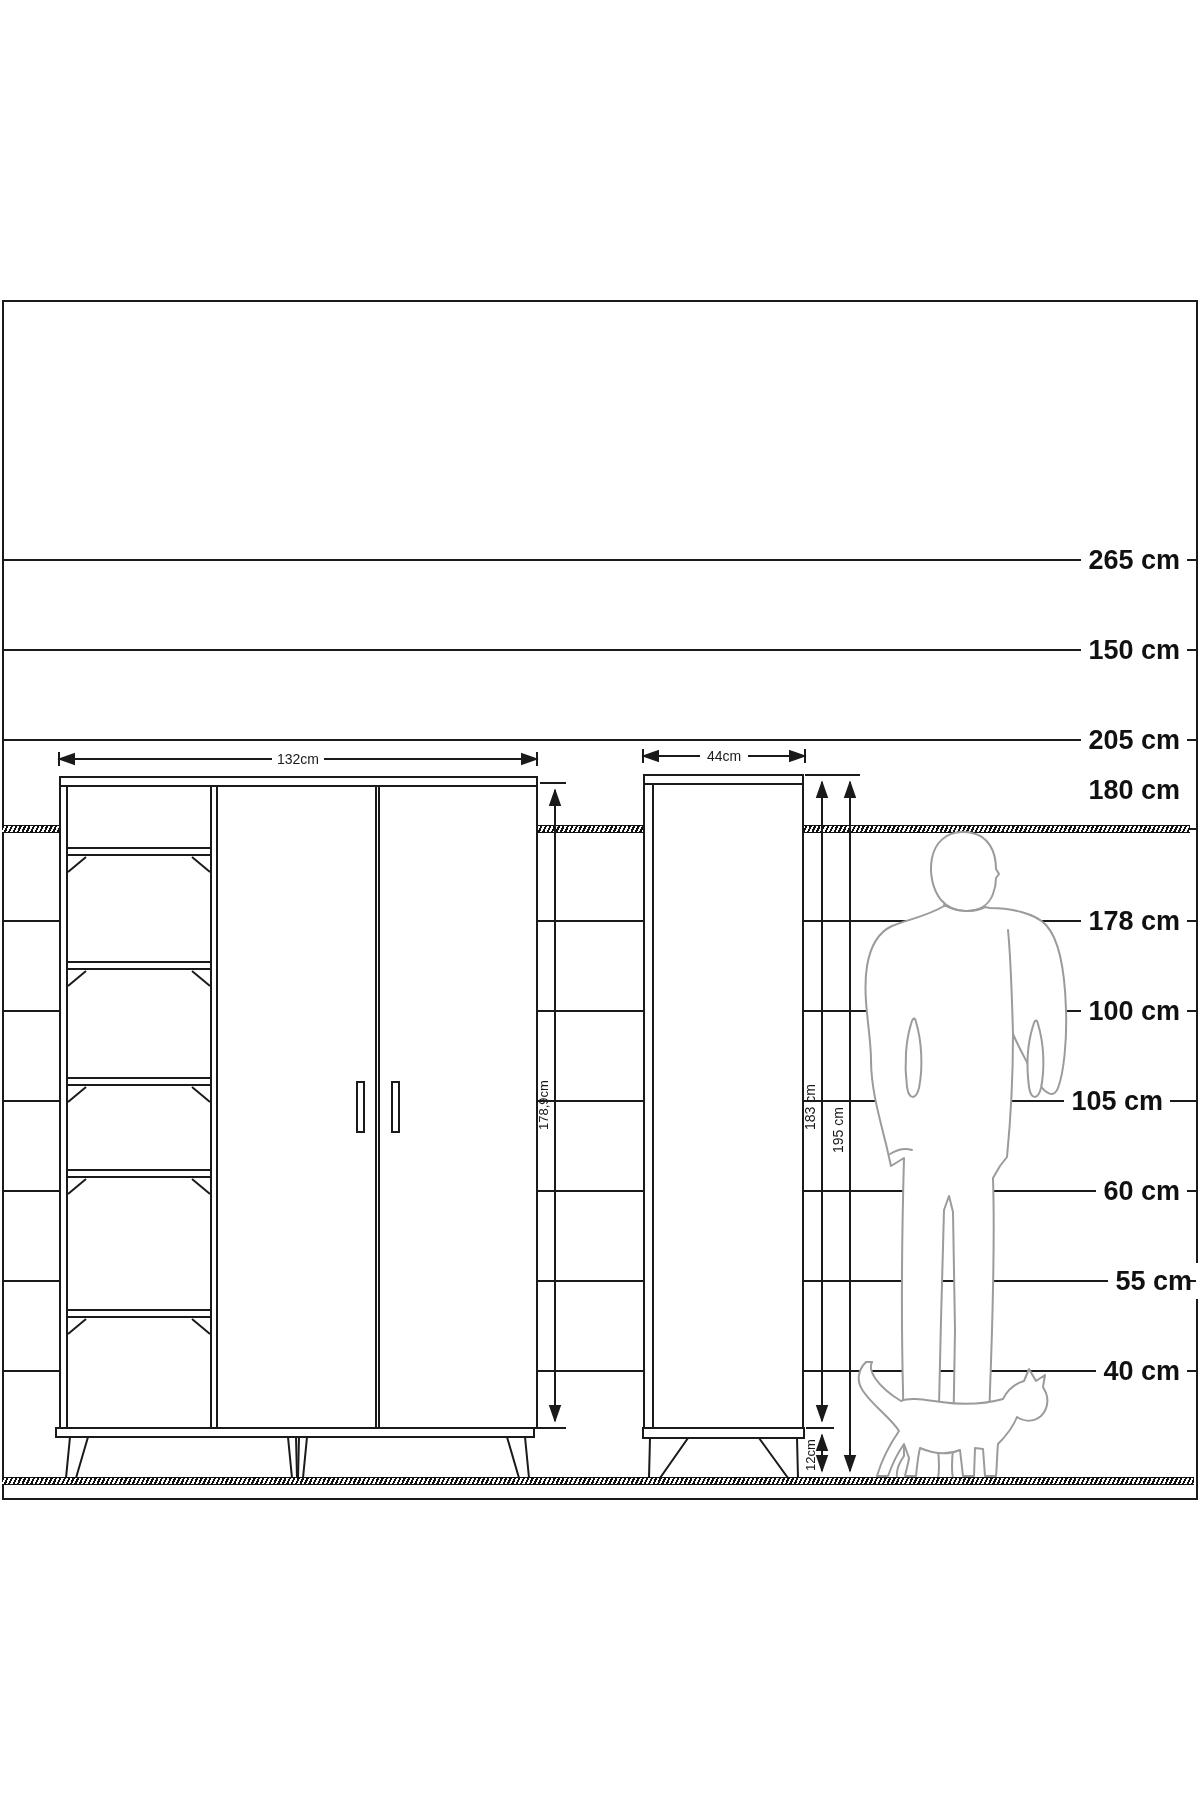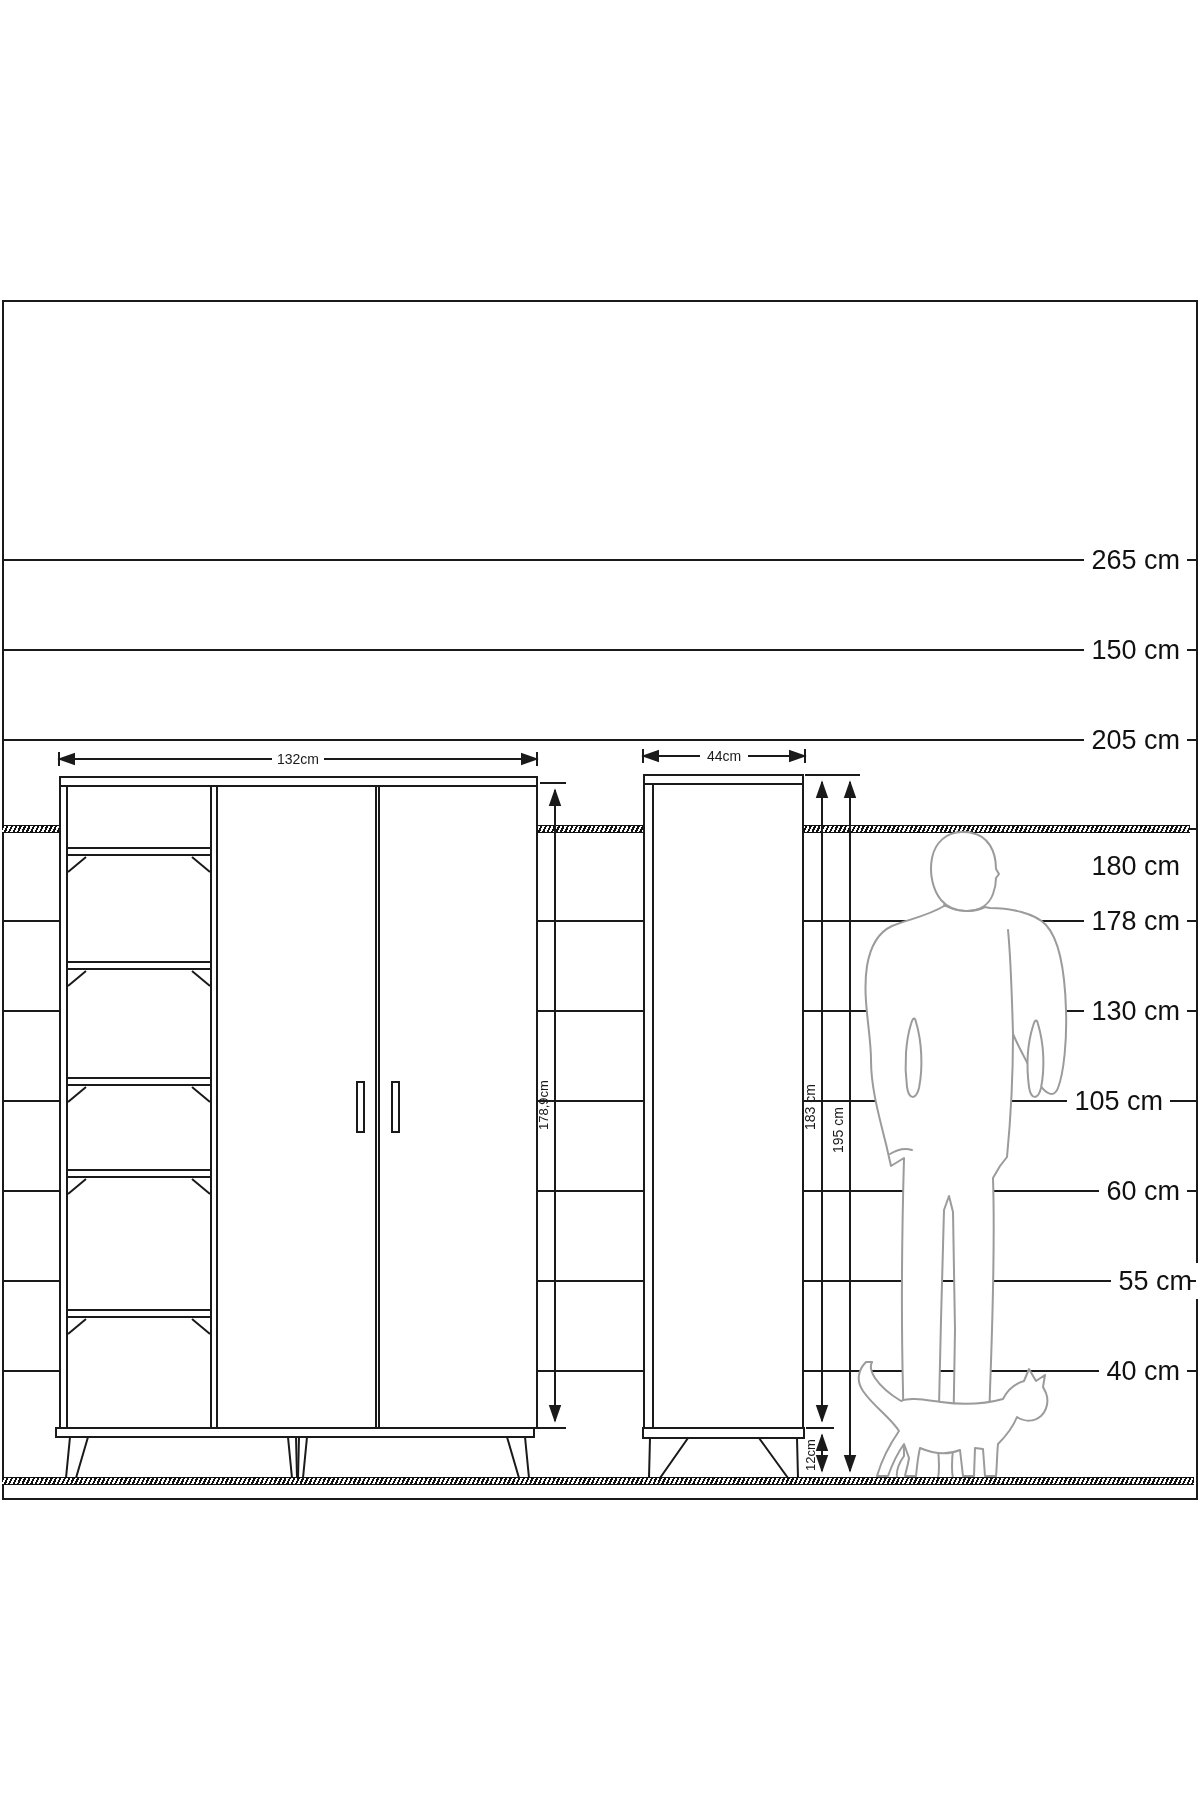--- a/index.html
+++ b/index.html
@@ -3,21 +3,21 @@
 <meta charset="utf-8">
 <style>
   html,body{margin:0;padding:0;background:#ffffff;}
   body{width:1200px;height:1800px;position:relative;font-family:"Liberation Sans", sans-serif;}
   .stage{position:absolute;left:0;top:0;width:1200px;height:1800px;background:#fff;overflow:hidden;}
   .frame{position:absolute;left:2px;top:300px;width:1192px;height:1196px;border:2px solid #1a1a1a;background:#fff;}
   .rline{position:absolute;left:2px;height:2px;background:#1a1a1a;}
   .rhatch{position:absolute;left:2px;height:6px;border-top:1px solid #111;border-bottom:1px solid #111;
           background:repeating-linear-gradient(115deg,#111 0 2px,#fff 2px 4px);}
   .rlabel{position:absolute;height:36px;line-height:36px;font-size:27px;color:#111;
-          background:#fff;padding:0 7px;text-align:right;white-space:nowrap;}
+          background:#fff;padding:0 7px;text-align:right;white-space:nowrap;font-weight:bold;}
   .rtick{position:absolute;width:6px;height:2px;background:#1a1a1a;}
   svg text{font-family:"Liberation Sans", sans-serif;fill:#1a1a1a;}
 </style>
 </head>
 <body>
 
 <div class="stage">
 
   <div class="frame"></div>
 
@@ -176,25 +176,25 @@
   </svg>
 
   <div class="rhatch" style="top:1477px;width:1192px;"></div>
 
   <div class="rlabel" style="top:542px;right:13px;">265 cm</div>
   <div class="rtick" style="top:559px;left:1190px;"></div>
   <div class="rlabel" style="top:632px;right:13px;">150 cm</div>
   <div class="rtick" style="top:649px;left:1190px;"></div>
   <div class="rlabel" style="top:722px;right:13px;">205 cm</div>
   <div class="rtick" style="top:739px;left:1190px;"></div>
-  <div class="rlabel" style="top:848px;right:13px;">180 cm</div>
+  <div class="rlabel" style="top:772px;right:13px;">180 cm</div>
   <div class="rtick" style="top:828px;left:1190px;"></div>
   <div class="rlabel" style="top:903px;right:13px;">178 cm</div>
   <div class="rtick" style="top:920px;left:1190px;"></div>
-  <div class="rlabel" style="top:993px;right:13px;">130 cm</div>
+  <div class="rlabel" style="top:993px;right:13px;">100 cm</div>
   <div class="rtick" style="top:1010px;left:1190px;"></div>
   <div class="rlabel" style="top:1083px;right:30px;">105 cm</div>
   <div class="rtick" style="top:1100px;left:1190px;"></div>
   <div class="rlabel" style="top:1173px;right:13px;">60 cm</div>
   <div class="rtick" style="top:1190px;left:1190px;"></div>
   <div class="rlabel" style="top:1263px;right:1px;">55 cm</div>
   <div class="rtick" style="top:1280px;left:1190px;"></div>
   <div class="rlabel" style="top:1353px;right:13px;">40 cm</div>
   <div class="rtick" style="top:1370px;left:1190px;"></div>
 

